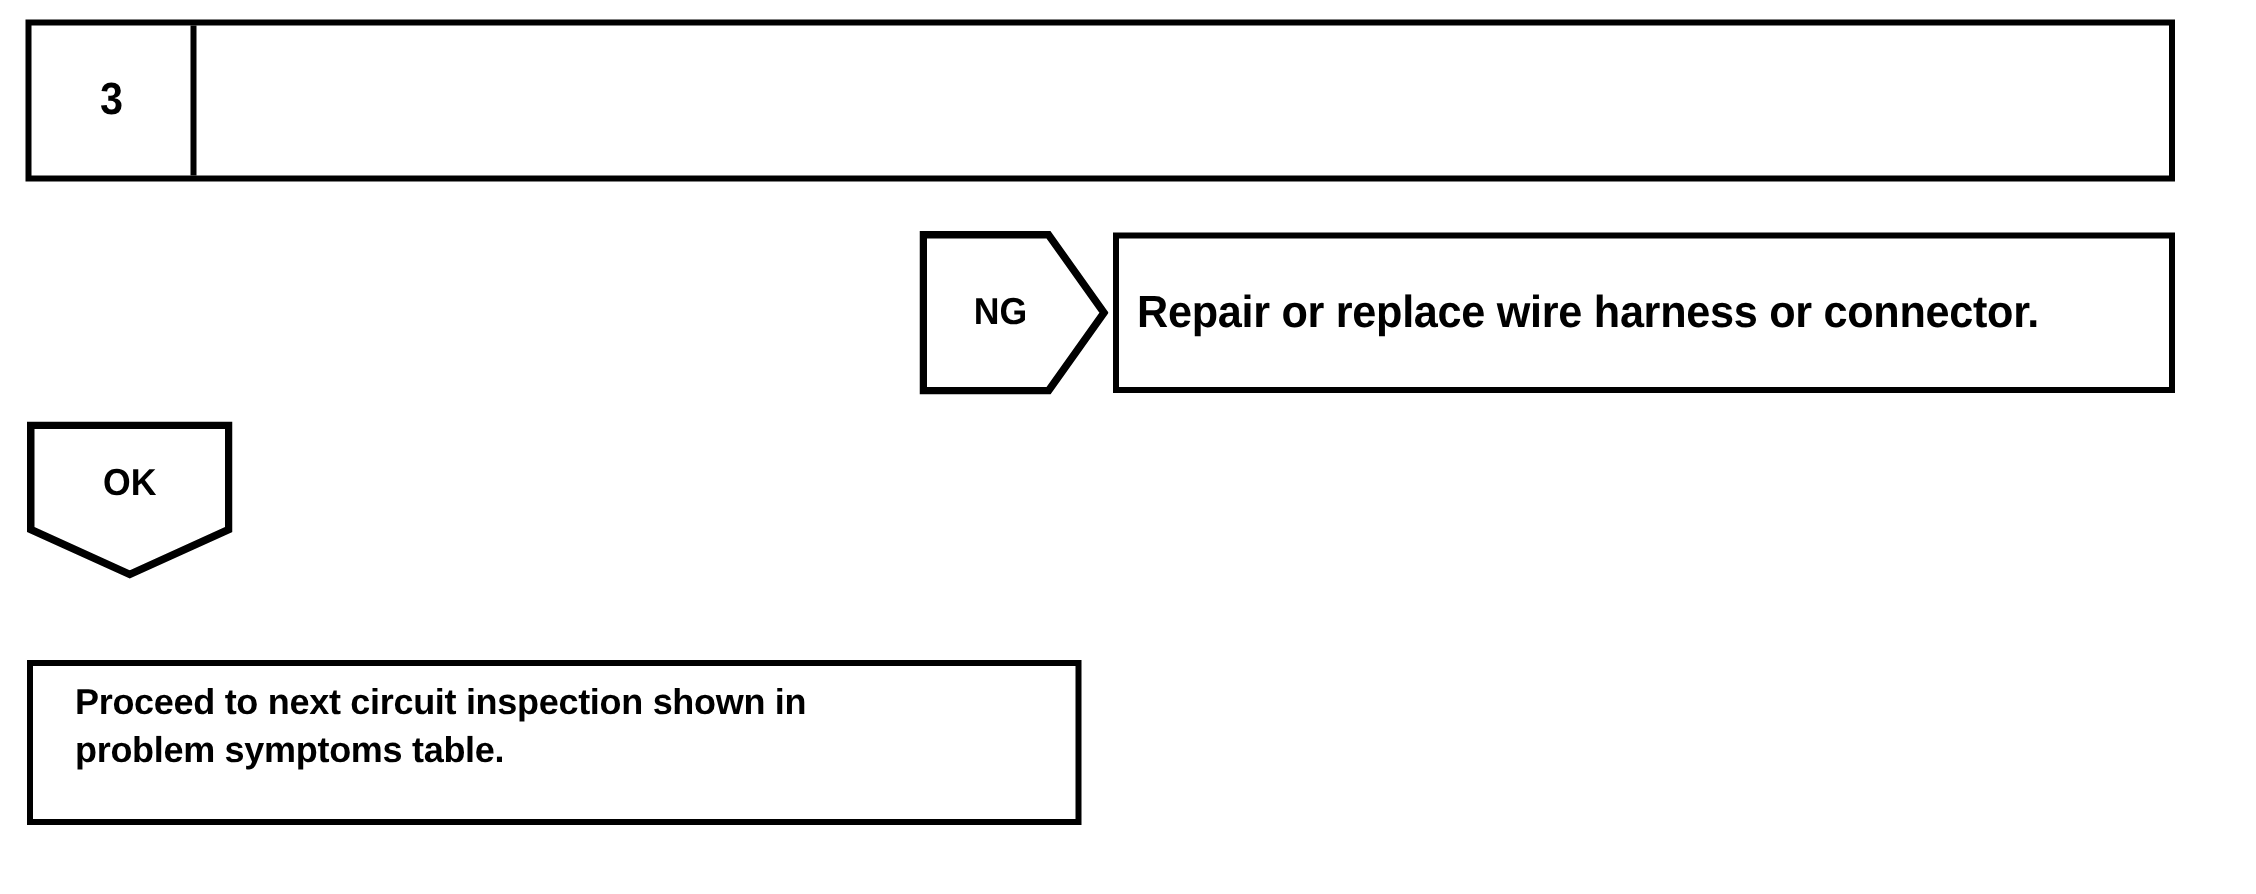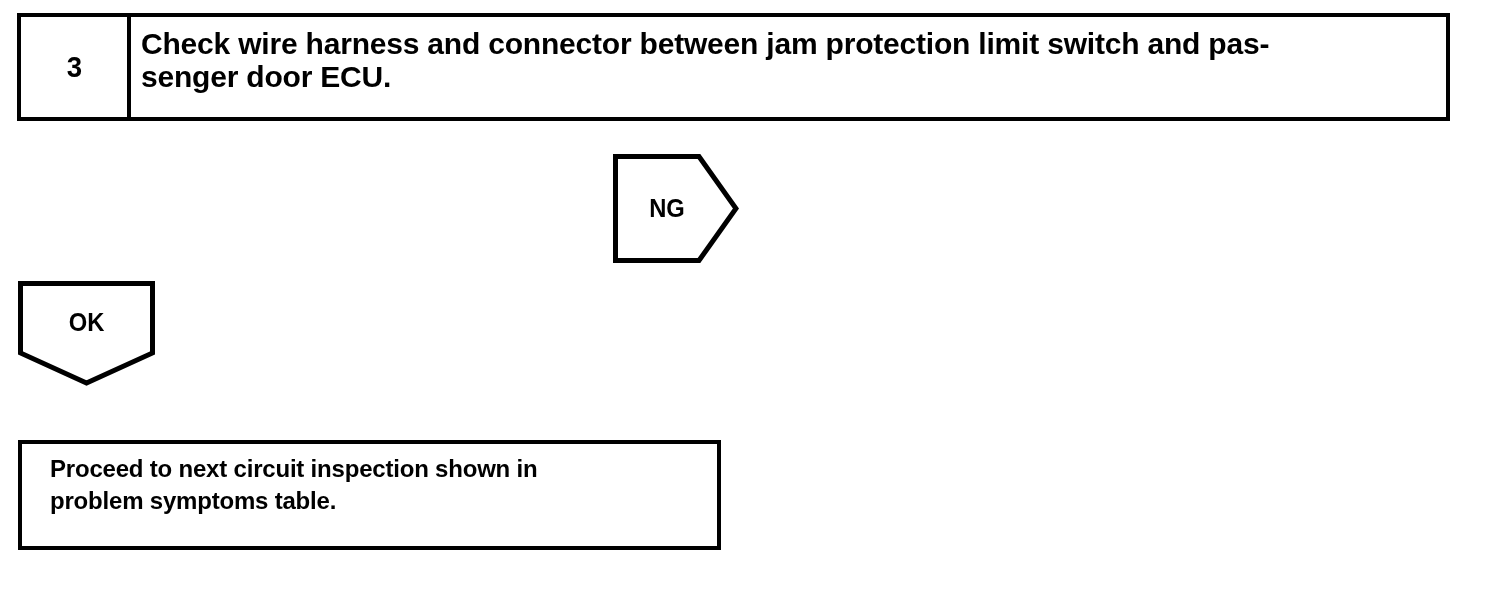--- a/index.html
+++ b/index.html
@@ -162,33 +162,32 @@
 </style>
 </head>
 <body>
 
 <div class="canvas">
 
   <div class="step-table">
     <div class="step-number-cell">
       <span class="step-number">3</span>
     </div>
-    <div class="step-text-cell">
-      <span class="step-text">Check wire harness and connector between jam protection limit switch and pas-
-senger door ECU.</span>
-    </div>
   </div>
 
   <div class="ng-arrow">
     <svg width="126" height="109" viewBox="0 0 126 109" xmlns="http://www.w3.org/2000/svg">
       <polygon points="2.5,2.5 86,2.5 123,54.5 86,106.5 2.5,106.5" fill="#ffffff" stroke="#000000" stroke-width="5" stroke-linejoin="miter"></polygon>
     </svg>
   </div>
   <div class="ng-label">NG</div>
 
+  <div class="repair-box">
+    <span class="repair-text">Repair or replace wire harness or connector.</span>
+  </div>
 
   <div class="ok-arrow">
     <svg width="137" height="105" viewBox="0 0 137 105" xmlns="http://www.w3.org/2000/svg">
       <polygon points="2.5,2.5 134.5,2.5 134.5,72 68.5,102 2.5,72" fill="#ffffff" stroke="#000000" stroke-width="5" stroke-linejoin="miter"></polygon>
     </svg>
   </div>
   <div class="ok-label">OK</div>
 
   <div class="result-box">
     <span class="result-text">Proceed to next circuit inspection shown in

